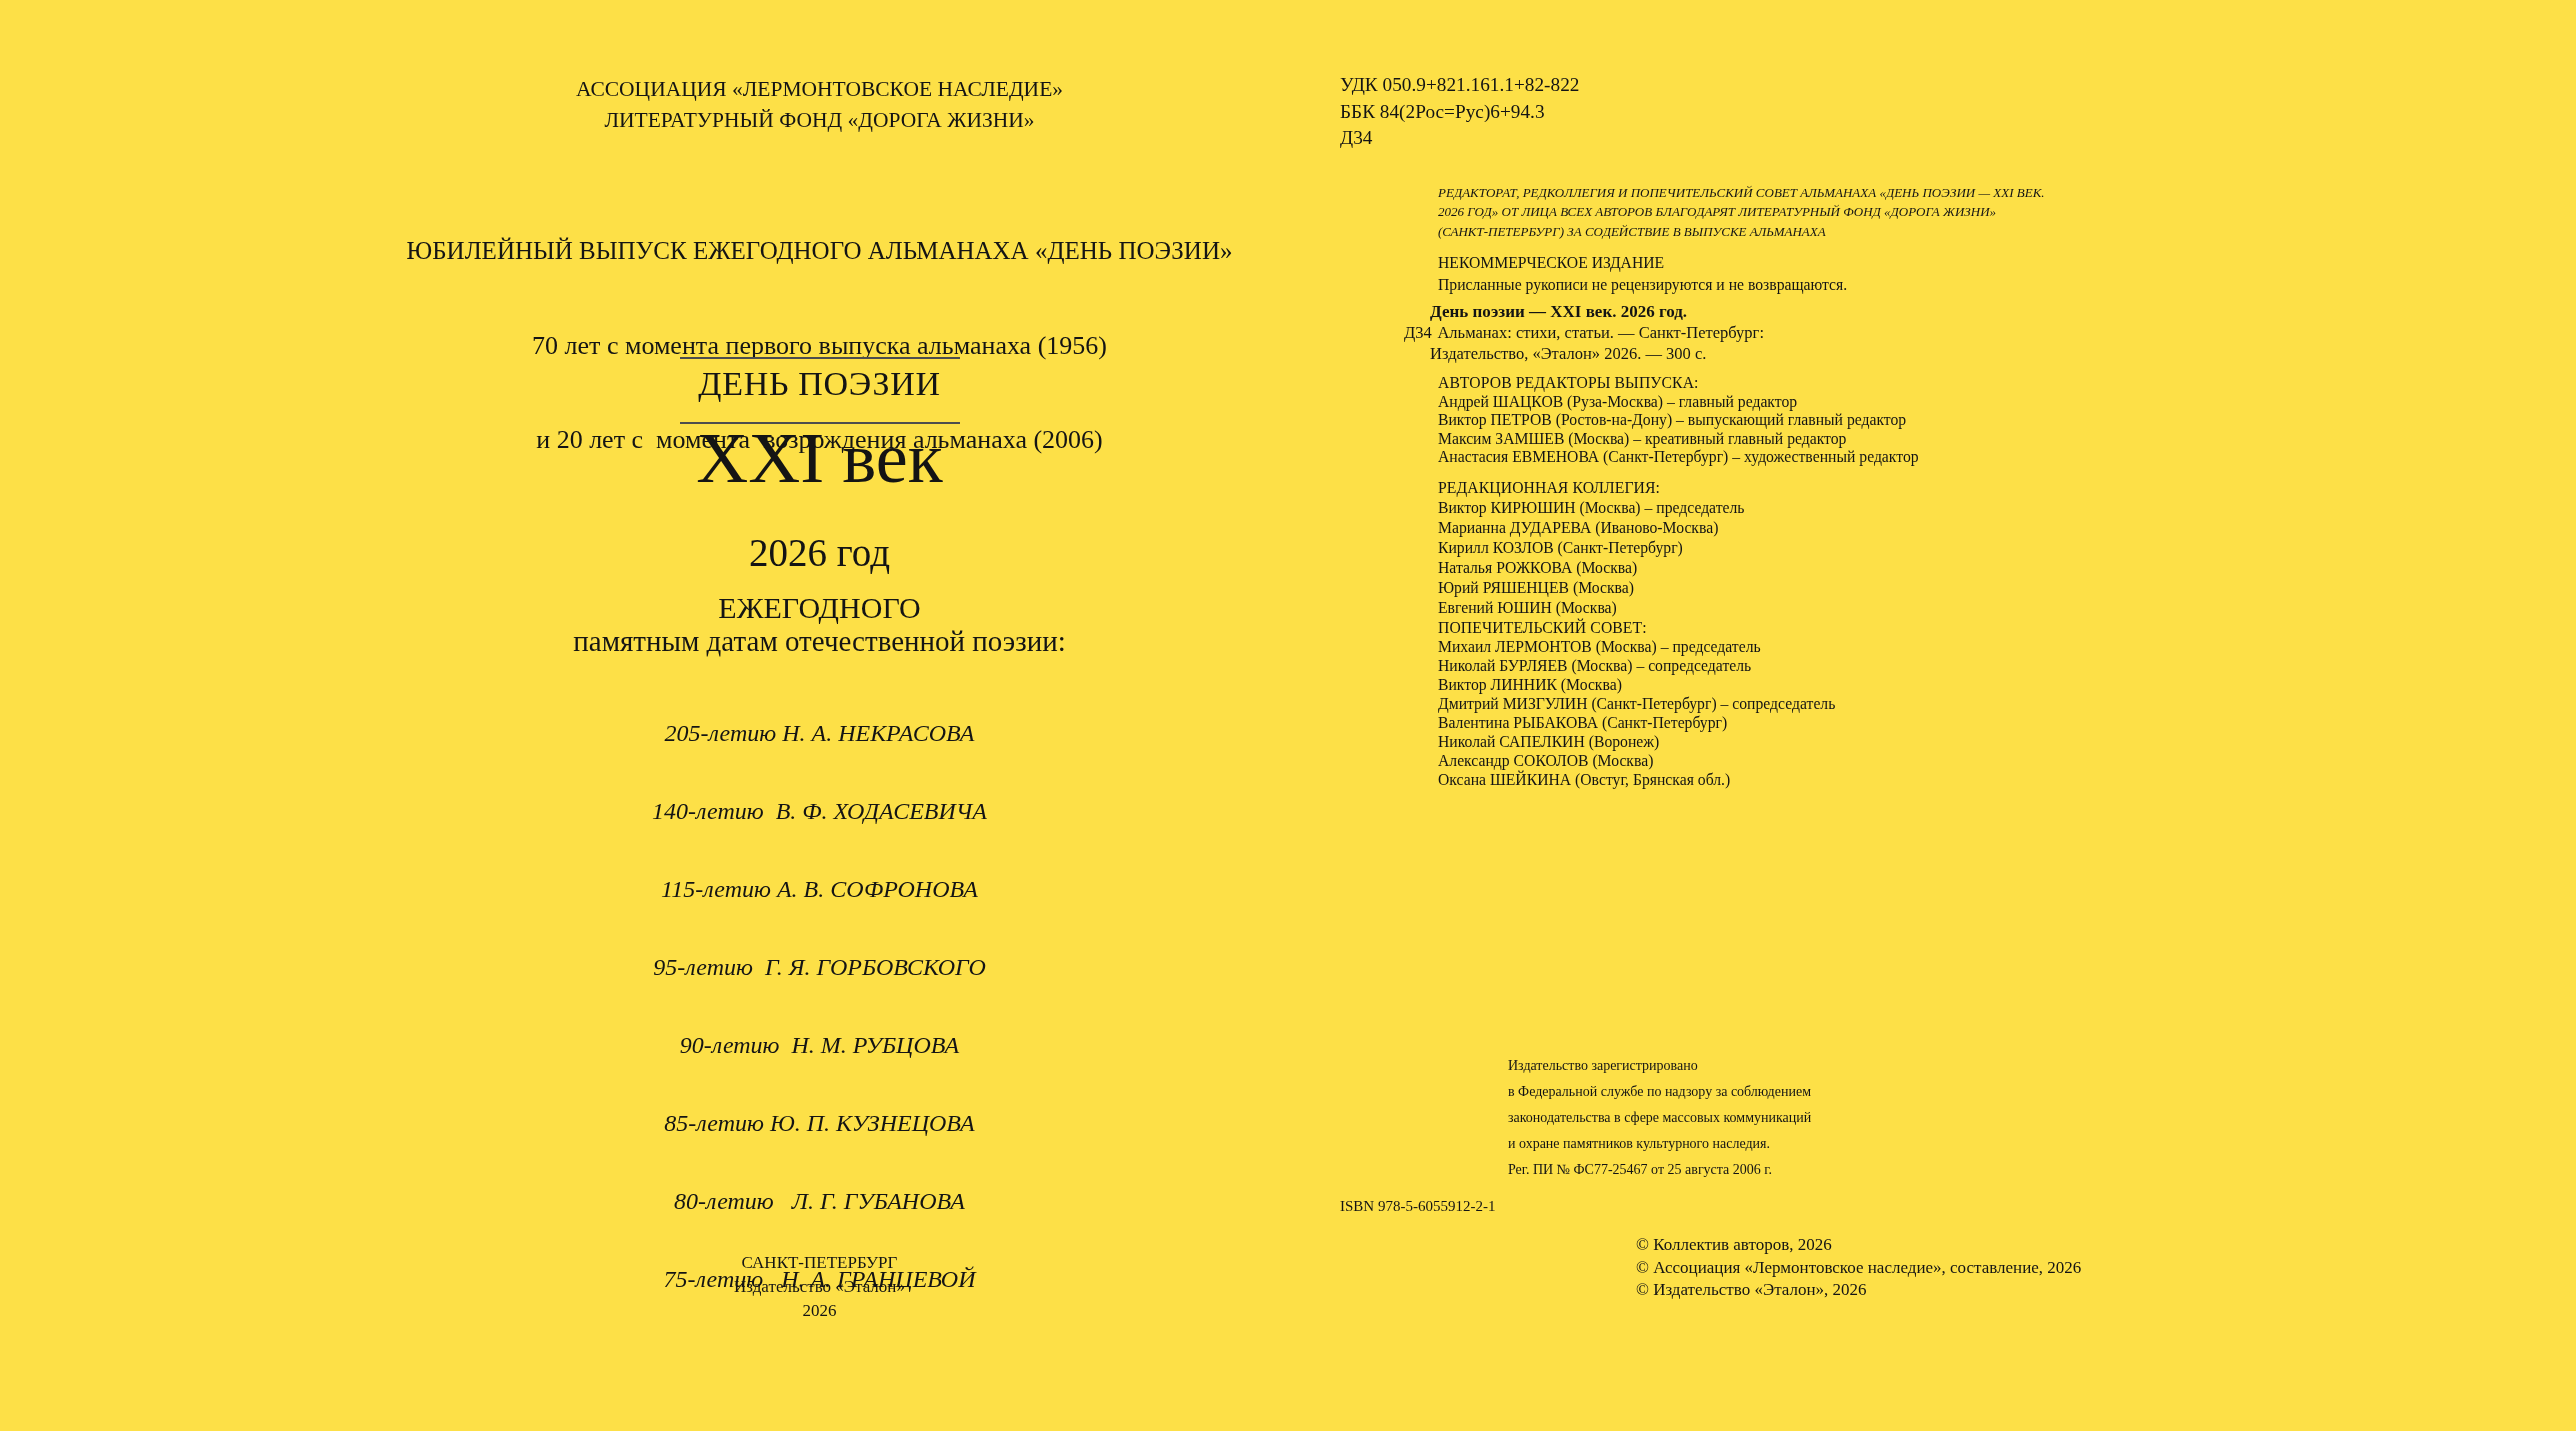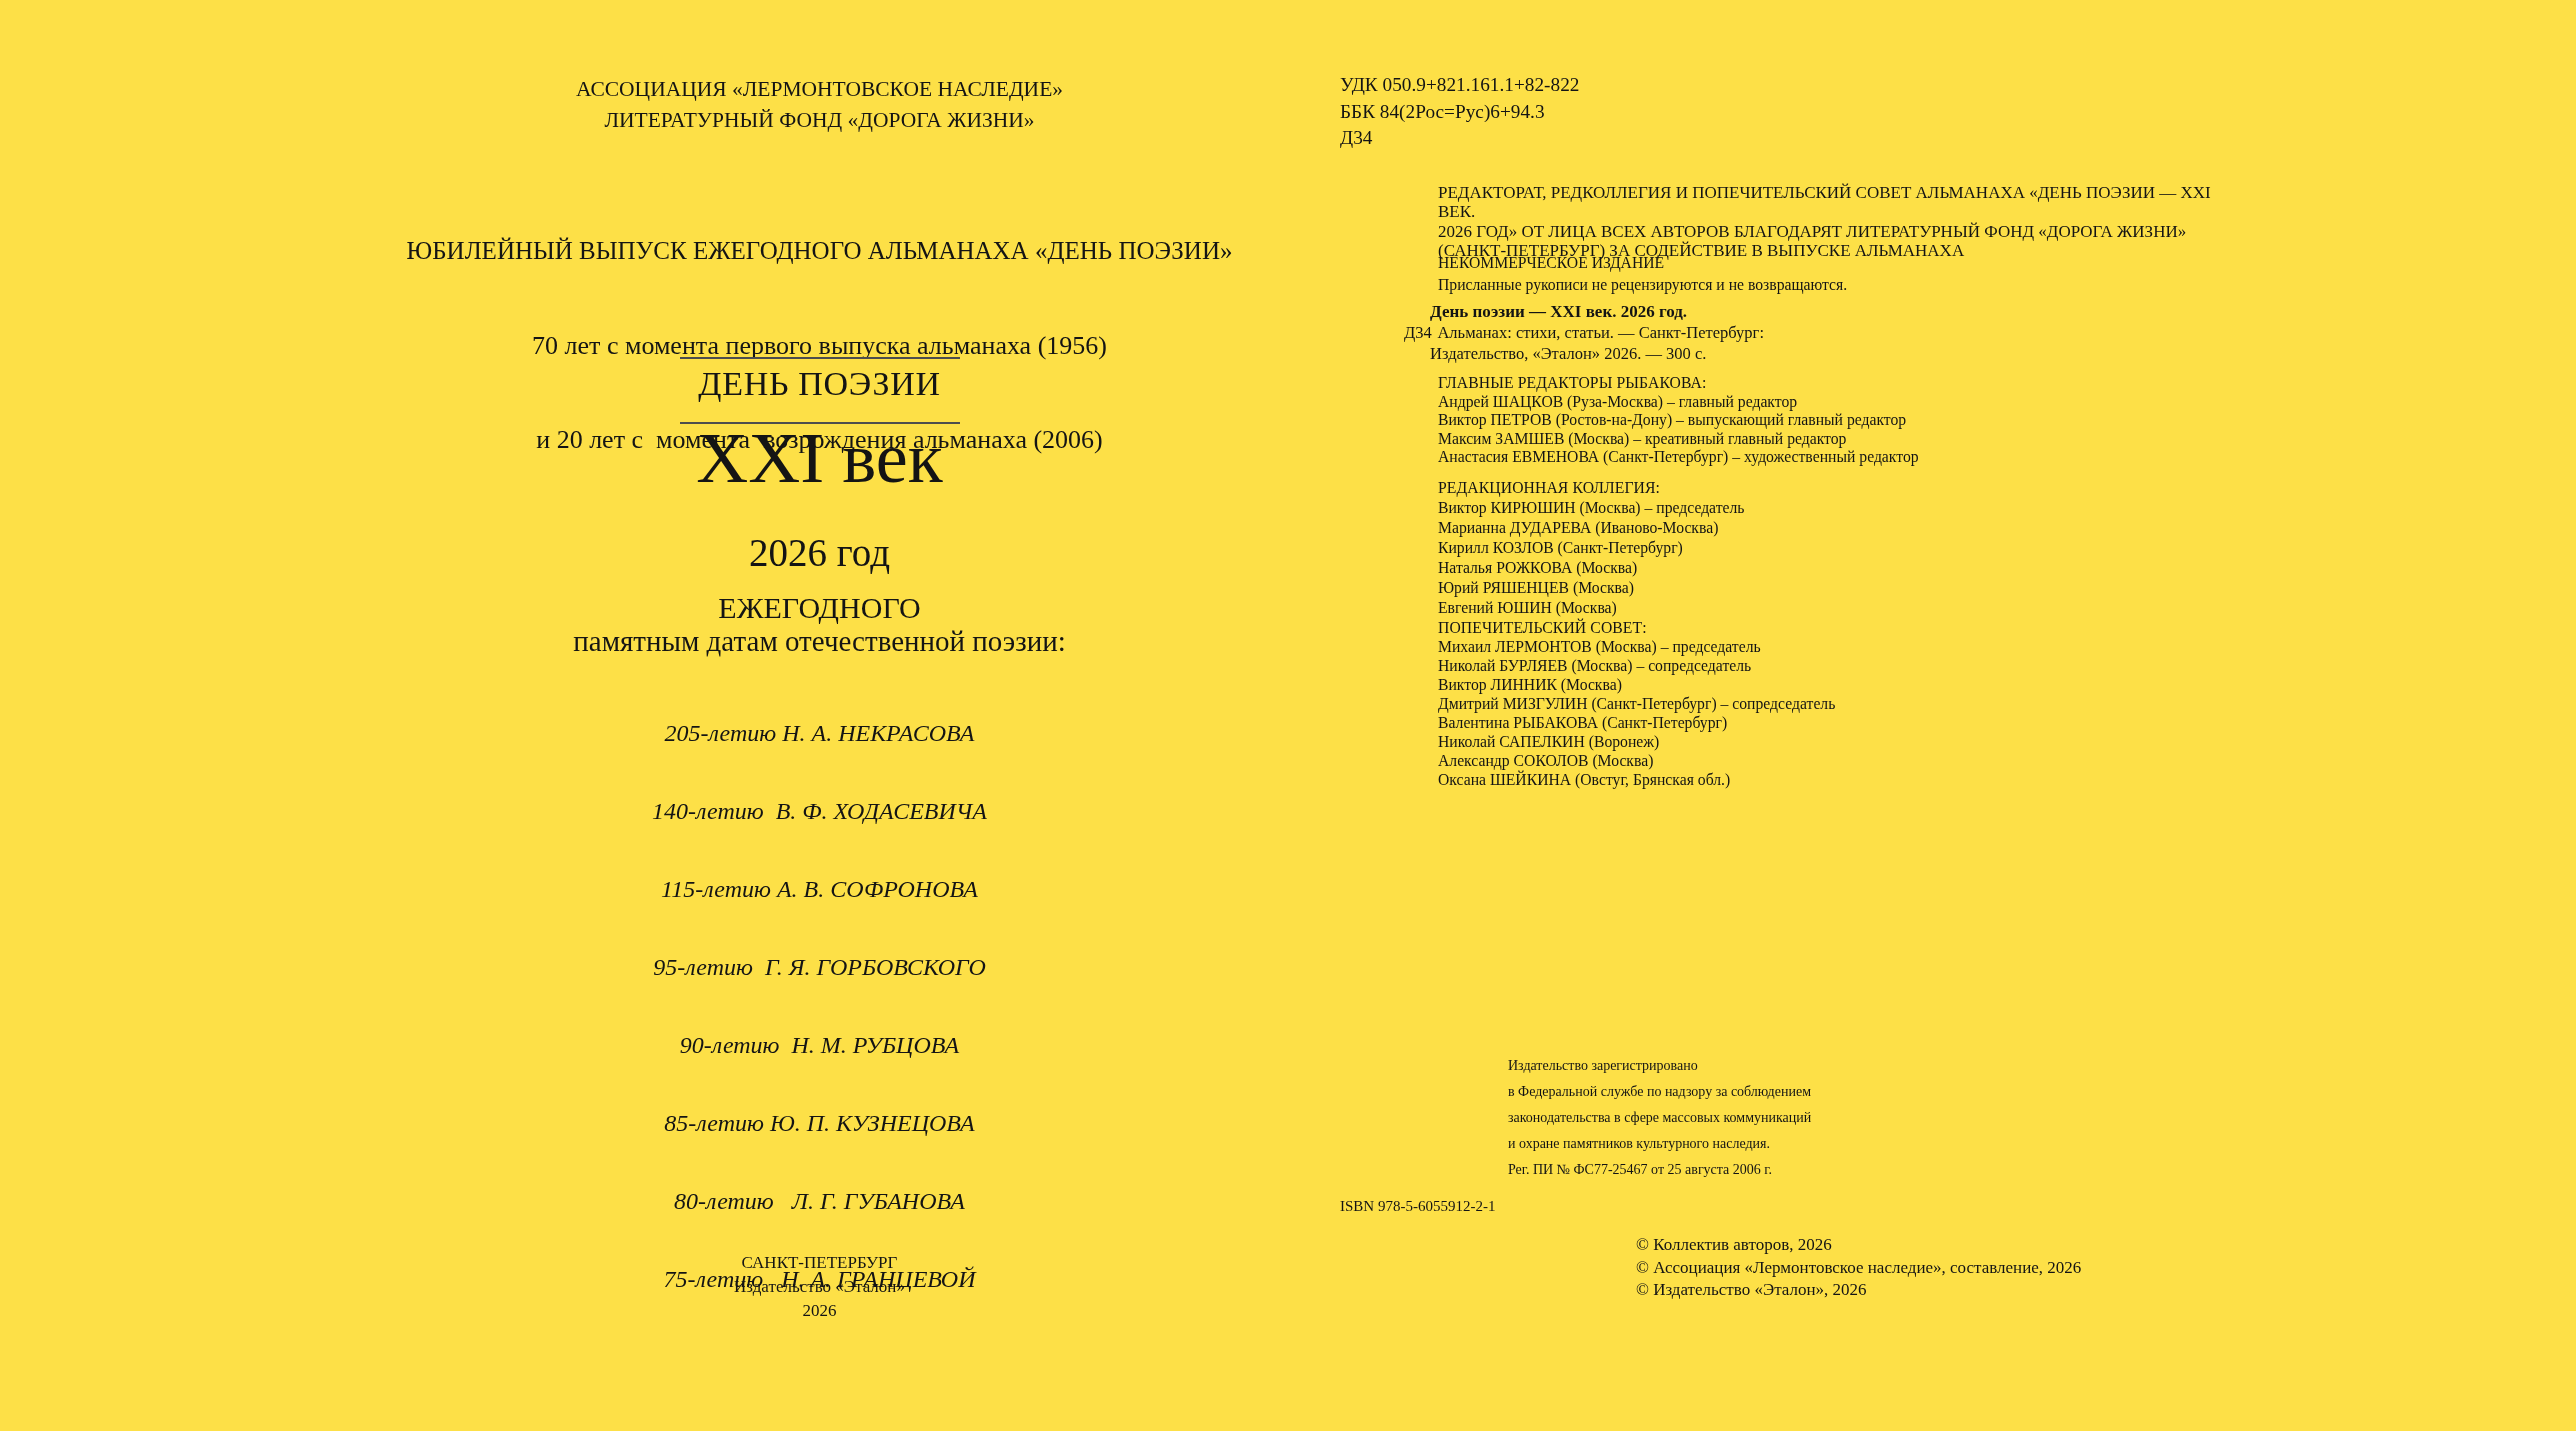--- a/index.html
+++ b/index.html
@@ -32,21 +32,21 @@
   #dedication-head .h2 { font-size: 29px; line-height: 33px; }
 
   #dedication-list { top: 668px; font-size: 24px; line-height: 26px; font-style: italic; white-space: pre; }
 
   #imprint-block { top: 1251px; font-size: 17px; line-height: 24px; }
 
   
   #udk-block { left: 1340px; top: 72px; font-size: 19.3px; line-height: 26.5px; }
 
   .rcol { left: 1438px; width: 801px; text-align: left; }
-  #ack-block            { top: 183px;  font-size: 17px; line-height: 19.3px; }
+  #ack-block            { top: 183px;  font-size: 13px; line-height: 19.3px; font-style: italic; }
   #noncommercial-block  { top: 252px;  font-size: 15.7px; line-height: 21.5px; }
 
   #bib-block { left: 1404px; top: 301px; font-size: 16.5px; line-height: 21px; }
   #bib-block .bib-title { font-weight: bold; font-size: 17px; padding-left: 26px; }
   #bib-block .bib-l3    { padding-left: 26px; }
   #bib-block .bib-code  { padding-right: 5.7px; }
 
   #chief-block    { top: 374px; font-size: 15.7px; line-height: 18.6px; }
   #board-block    { top: 478px; font-size: 15.7px; line-height: 20px; }
   #trustees-block { top: 618px; font-size: 15.7px; line-height: 19px; }
@@ -118,21 +118,21 @@
     <div>Присланные рукописи не рецензируются и не возвращаются.</div>
   </div>
 
   <div class="abs" id="bib-block">
     <div class="bib-title">День поэзии — XXI век. 2026 год.</div>
     <div><span class="bib-code">Д34</span><span>Альманах: стихи, статьи. — Санкт-Петербург:</span></div>
     <div class="bib-l3">Издательство, «Эталон» 2026. — 300 с.</div>
   </div>
 
   <div class="abs rcol" id="chief-block">
-    <div class="list-heading">ГЛАВНЫЕ РЕДАКТОРЫ РЫБАКОВА:</div>
+    <div class="list-heading">АВТОРОВ РЕДАКТОРЫ ВЫПУСКА:</div>
     <div>Андрей ШАЦКОВ (Руза-Москва) – главный редактор</div>
     <div>Виктор ПЕТРОВ (Ростов-на-Дону) – выпускающий главный редактор</div>
     <div>Максим ЗАМШЕВ (Москва) – креативный главный редактор</div>
     <div>Анастасия ЕВМЕНОВА (Санкт-Петербург) – художественный редактор</div>
   </div>
 
   <div class="abs rcol" id="board-block">
     <div class="list-heading">РЕДАКЦИОННАЯ КОЛЛЕГИЯ:</div>
     <div>Виктор КИРЮШИН (Москва) – председатель</div>
     <div>Марианна ДУДАРЕВА (Иваново-Москва)</div>

